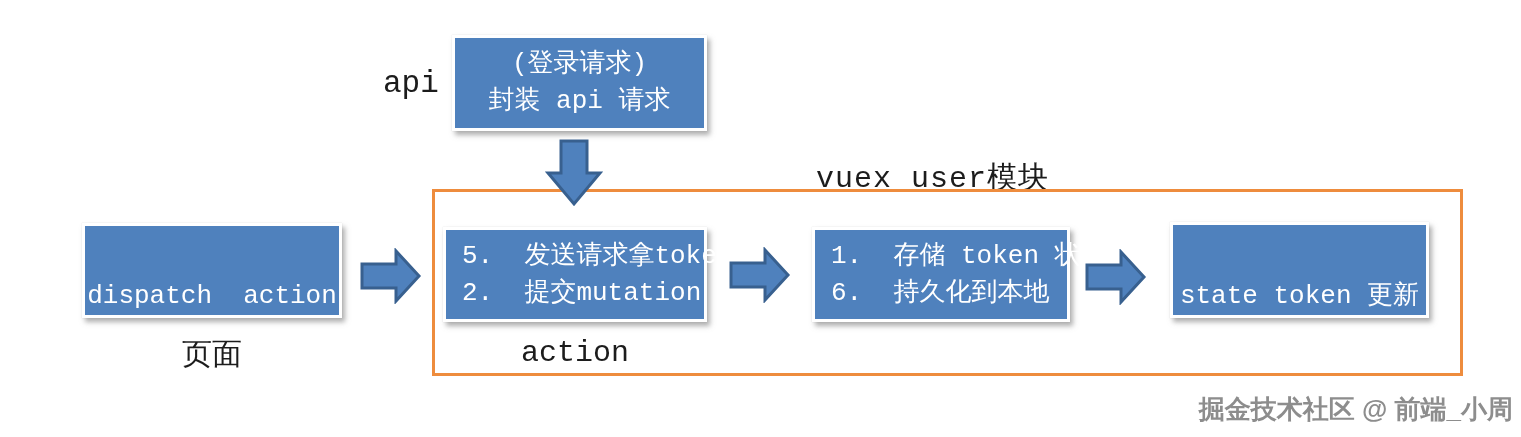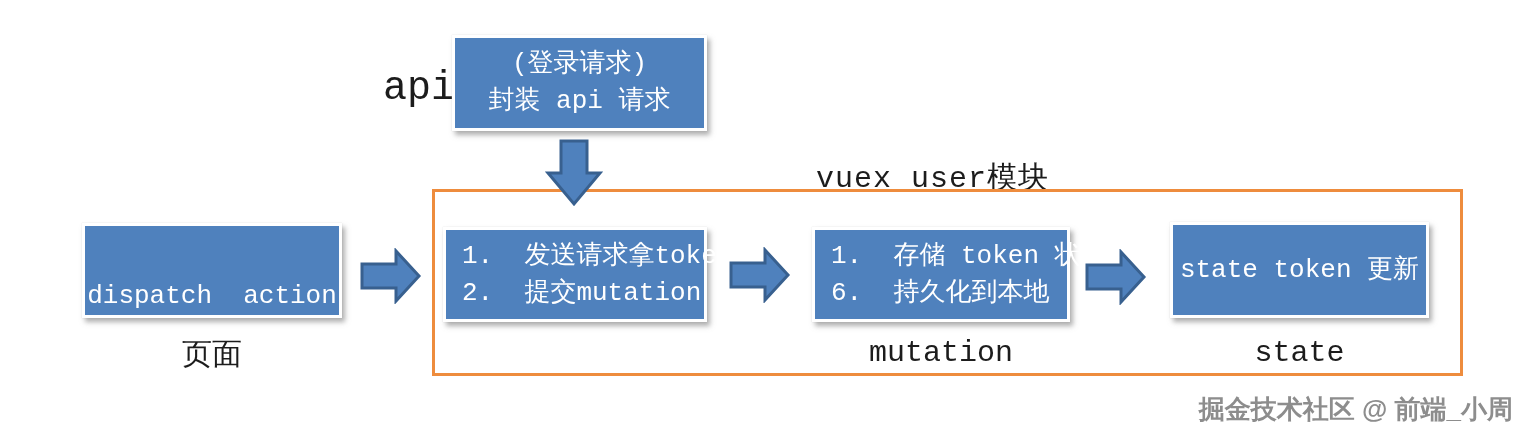--- a/index.html
+++ b/index.html
@@ -25,21 +25,21 @@
     color:#ffffff;
     display:flex;flex-direction:column;justify-content:center;
   }
   .bluebox .line{white-space:pre;font-size:26px;line-height:37px;}
   .center-text{align-items:center;text-align:center;}
   .left-text{padding-left:16px;}
   .caption{
     position:absolute;text-align:center;color:var(--text-dark);
     font-size:30px;white-space:pre;font-family:Liberation Mono, monospace;
   }
-  .side-label{position:absolute;color:var(--text-dark);font-size:40px;white-space:pre;}
+  .side-label{position:absolute;color:var(--text-dark);font-size:31px;white-space:pre;}
   .container-frame{
     position:absolute;box-sizing:border-box;
     border:3px solid var(--container-border);
     background:transparent;
   }
   .container-title{
     position:absolute;color:var(--text-dark);font-size:30px;letter-spacing:1px;white-space:pre;
   }
   .arrow{position:absolute;z-index:5;}
   .arrow polygon{
@@ -79,38 +79,37 @@
   <div class="bluebox center-text" style="left:82px;top:223px;width:260px;height:95px;justify-content:flex-end;">
     <div class="line">dispatch  action</div>
   </div>
   <div class="caption" style="left:82px;top:334px;width:260px;">页面</div>
 
   <svg class="arrow" style="left:360px;top:248px;" width="62" height="56" viewBox="0 0 62 56">
     <polygon points="2,16 36,16 36,3 59,28 36,53 36,40 2,40"></polygon>
   </svg>
 
   <div class="bluebox left-text" style="left:443px;top:227px;width:264px;height:95px;">
-    <div class="line">1.  发送请求拿token</div>
+    <div class="line">5.  发送请求拿token</div>
     <div class="line">2.  提交mutation</div>
   </div>
+  <div class="caption" style="left:443px;top:336px;width:264px;">action</div>
 
   <svg class="arrow" style="left:729px;top:247px;" width="62" height="56" viewBox="0 0 62 56">
     <polygon points="2,16 36,16 36,3 59,28 36,53 36,40 2,40"></polygon>
   </svg>
 
   <div class="bluebox left-text" style="left:812px;top:227px;width:258px;height:95px;">
     <div class="line">1.  存储 token 状态</div>
     <div class="line">6.  持久化到本地</div>
   </div>
-  <div class="caption" style="left:812px;top:336px;width:258px;">mutation</div>
 
   <svg class="arrow" style="left:1085px;top:249px;" width="62" height="56" viewBox="0 0 62 56">
     <polygon points="2,16 36,16 36,3 59,28 36,53 36,40 2,40"></polygon>
   </svg>
 
-  <div class="bluebox center-text" style="left:1170px;top:222px;width:259px;height:96px;">
+  <div class="bluebox center-text" style="left:1170px;top:222px;width:259px;height:96px;justify-content:flex-end;">
     <div class="line">state token 更新</div>
   </div>
-  <div class="caption" style="left:1170px;top:336px;width:259px;">state</div>
 
   <div class="watermark" style="right:8px;top:392px;">掘金技术社区 @ 前端_小周</div>
 
 </div>
 
 </body></html>

